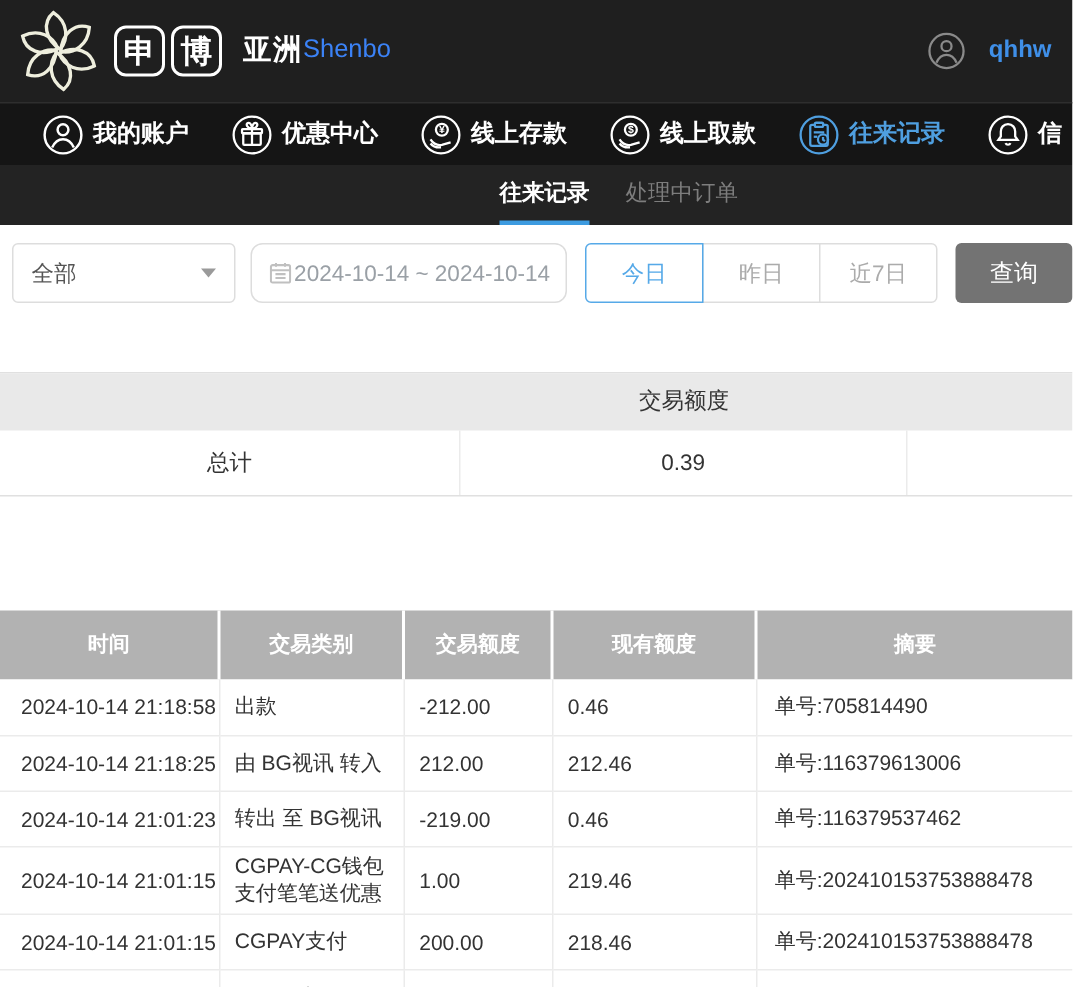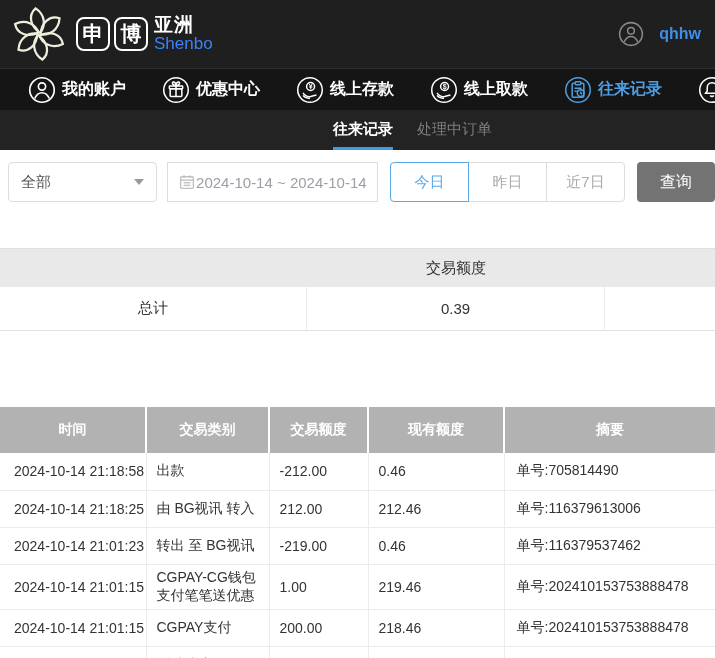--- a/index.html
+++ b/index.html
@@ -8,50 +8,50 @@
   .page { width:715px; height:658px; overflow:hidden; position:relative; }
 
   
   .top-header { height:68px; background:#1f1f1f; display:flex; align-items:center;
     justify-content:space-between; padding:0 14px 0 10px; }
   .logo { display:flex; align-items:center; cursor:pointer; }
   .flower { width:58px; height:58px; margin-right:8px; }
   .logo-box { width:34px; height:34px; border:2px solid #fff; border-radius:8px;
     color:#fff; font-size:21px; font-weight:bold; display:flex; align-items:center;
     justify-content:center; margin-right:4px; }
-  .logo-right { display:flex; flex-direction:column; line-height:1.05; margin-left:2px; }
+  .logo-right { display:flex; flex-direction:row; line-height:1.05; margin-left:10px; }
   .logo-region { color:#fff; font-size:19px; font-weight:bold; letter-spacing:1px; }
   .logo-sub { color:#3b82f6; font-size:17px; }
   .user-area { display:flex; align-items:center; gap:15px; cursor:pointer;text-align:center; }
   .user-area svg { width:26px; height:26px; }
   .username { color:#3f8fe8; font-size:16px; font-weight:bold; white-space:nowrap; }
 
   
   .nav-bar { height:42px; background:#151515; border-top:1px solid #2e2e2e;
-    display:flex; align-items:center; padding-left:28px; gap:36px; white-space:nowrap; }
+    display:flex; align-items:center; padding-left:28px; gap:28px; white-space:nowrap; }
   .nav-item { display:flex; align-items:center; gap:6px; color:#fff; font-size:16px;
     font-weight:bold; cursor:pointer; flex:none; }
   .nav-item svg { width:28px; height:28px; }
   .nav-item.active { color:#4f9fe0; }
 
   
   .subtab-bar { height:40px; background:#232323; display:flex; gap:24px;
     padding-left:333px; }
   .subtab { color:#7d7d7d; font-size:15px; line-height:37px; height:40px;
     cursor:pointer; border-bottom:3px solid transparent; white-space:nowrap; }
   .subtab.active { color:#fff; font-weight:bold; border-bottom-color:#3d9be0; }
 
   
   .filter-row { display:flex; align-items:center; padding:8px 0 0 8px; height:56px; }
   .select-box { width:155px; height:40px; border:1px solid #ddd; border-radius:4px;
     display:flex; align-items:center; justify-content:space-between; padding:0 12px;
     color:#555; font-size:15px; cursor:pointer; background:#fff; }
   .caret { width:0; height:0; border-left:5px solid transparent;
     border-right:5px solid transparent; border-top:6px solid #9a9a9a; }
-  .date-box { width:220px; height:40px; border:1px solid #ddd; border-radius:0;
+  .date-box { width:220px; height:40px; border:1px solid #ddd; border-radius:8px;
     display:flex; align-items:center; gap:0; padding:0 10px; color:#9aa0a6;
     font-size:15px; margin-left:10px; cursor:pointer; background:#fff; white-space:nowrap; }
   .date-box svg { width:18px; height:18px; flex:none; }
   .btn-group { display:flex; margin-left:12px; }
   .qbtn { width:79px; height:40px; border:1px solid #ddd; background:#fff;
     color:#ababab; font-size:15px; cursor:pointer;
     font-family:"Liberation Sans","DejaVu Sans",sans-serif; }
   .qbtn + .qbtn { margin-left:-1px; }
   .qbtn:first-child { border-radius:4px 0 0 4px; }
   .qbtn:last-child { border-radius:0 4px 4px 0; }

